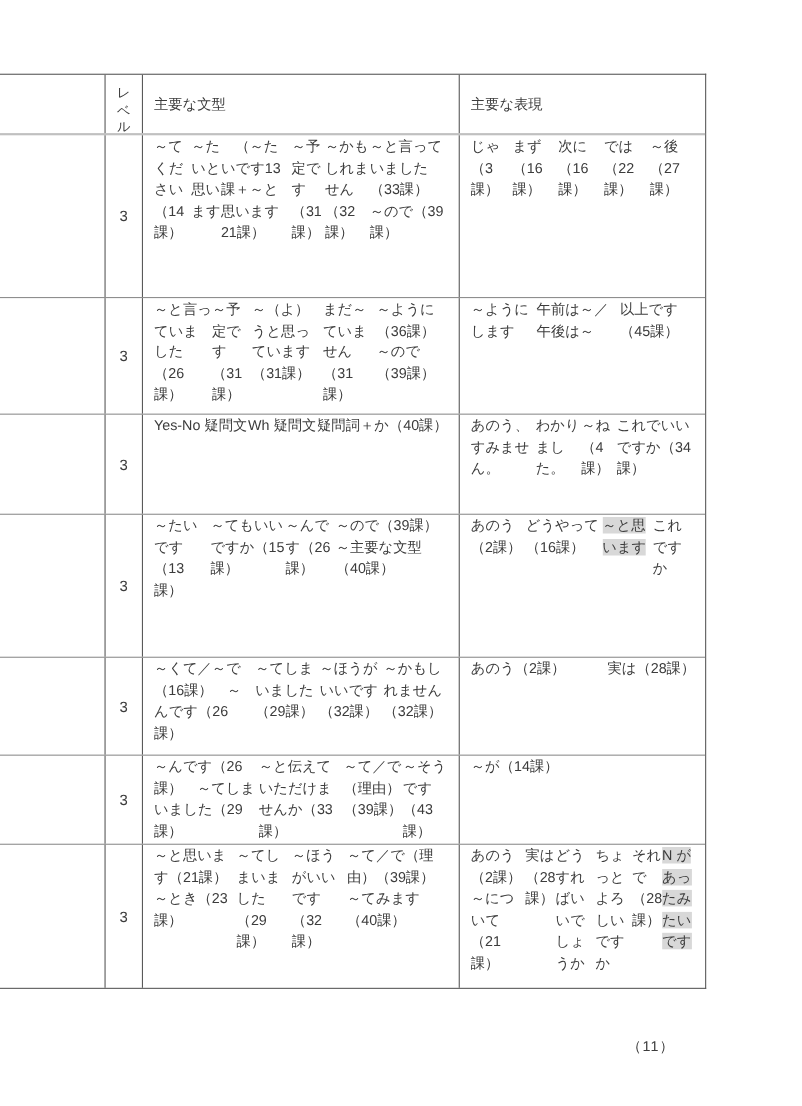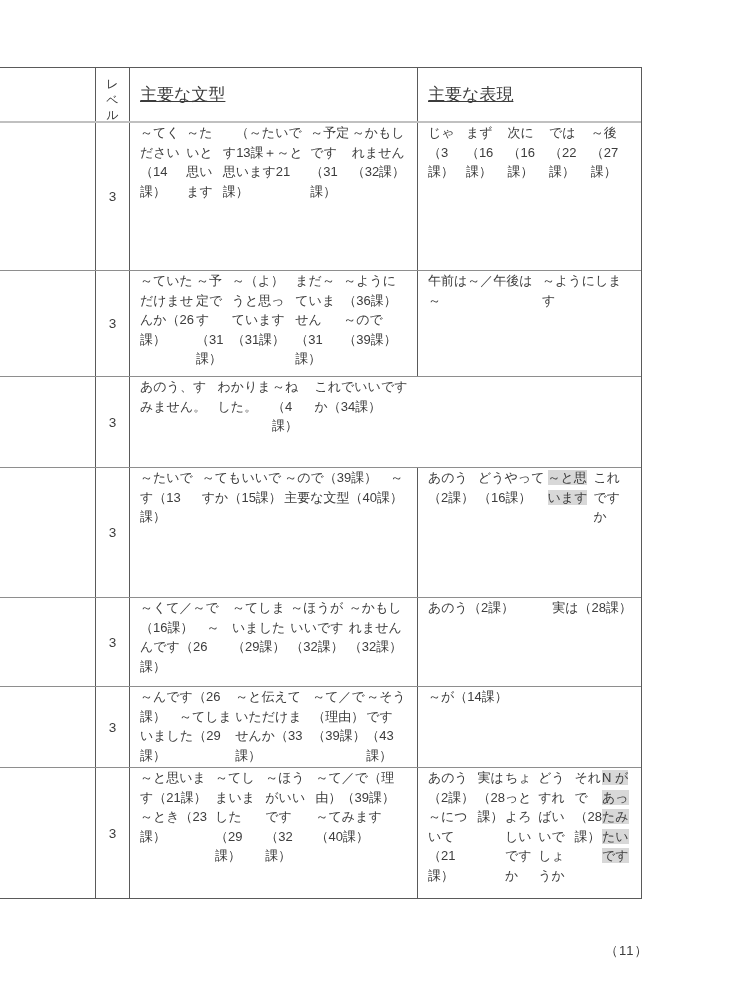--- a/index.html
+++ b/index.html
@@ -54,31 +54,31 @@
   }
   .level-header{
     writing-mode:vertical-rl;
     text-orientation:upright;
     font-size:12px;
     line-height:34px;
     letter-spacing:2px;
     padding:0;
     text-align:center;
   }
-  .header-label{font-size:17px;text-decoration:underline;}
+  .header-label{font-size:13px;}
   .level-value{font-size:13.5px;}
   .line{
     font-size:13px;
     line-height:19.5px;
     white-space:pre-wrap;
   }
   .hl{background:var(--highlight-bg);}
   .pageno{
     position:absolute;
-    left:605px;
+    left:570px;
     top:942px;
     font-size:13px;
     letter-spacing:1px;
   }
 </style>
 </head>
 <body>
 
 <div class="page">
   <div class="table">
@@ -97,66 +97,74 @@
           <div class="cell c0"></div>
           <div class="cell c1">
             <span class="level-value">3</span>
           </div>
           <div class="cell c2 text-cell">
             <div class="line"><span>～てください（14課）</span></div>
             <div class="line"><span>～たいと思います</span></div>
             <div class="line"><span>　（～たいです13課＋～と思います21課）</span></div>
             <div class="line"><span>～予定です（31課）</span></div>
             <div class="line"><span>～かもしれません（32課）</span></div>
+            <div class="line"><span>～と言っていました（33課）　～ので（39課）</span></div>
           </div>
           <div class="cell c3 text-cell">
             <div class="line"><span>じゃ（3課）</span></div>
             <div class="line"><span>まず（16課）</span></div>
             <div class="line"><span>次に（16課）</span></div>
             <div class="line"><span>では（22課）</span></div>
             <div class="line"><span>～後（27課）</span></div>
           </div>
         </div>
         <div class="t-row body-row" style="height: 106px;">
           <div class="cell c0"></div>
           <div class="cell c1">
             <span class="level-value">3</span>
           </div>
           <div class="cell c2 text-cell">
-            <div class="line"><span>～ていただけませんか（26課）</span></div>
+            <div class="line"><span>～と言っていました（26課）</span></div>
             <div class="line"><span>～予定です（31課）</span></div>
             <div class="line"><span>～（よ）うと思っています（31課）</span></div>
             <div class="line"><span>まだ～ていません（31課）</span></div>
             <div class="line"><span>～ように（36課）　～ので（39課）</span></div>
           </div>
           <div class="cell c3 text-cell">
+            <div class="line"><span>～ようにします</span></div>
             <div class="line"><span>午前は～／午後は～</span></div>
-            <div class="line"><span>～ようにします</span></div>
+            <div class="line"><span>以上です（45課）</span></div>
           </div>
         </div>
         <div class="t-row body-row" style="height: 91px;">
           <div class="cell c0"></div>
           <div class="cell c1">
             <span class="level-value">3</span>
+          </div>
+          <div class="cell c2 text-cell">
+            <div class="line"><span>Yes-No 疑問文</span></div>
+            <div class="line"><span>Wh 疑問文</span></div>
+            <div class="line"><span>疑問詞＋か（40課）</span></div>
           </div>
           <div class="cell c3 text-cell">
             <div class="line"><span>あのう、すみません。</span></div>
             <div class="line"><span>わかりました。</span></div>
             <div class="line"><span>～ね（4課）</span></div>
             <div class="line"><span>これでいいですか（34課）</span></div>
           </div>
         </div>
         <div class="t-row body-row" style="height: 130px;">
           <div class="cell c0"></div>
           <div class="cell c1">
             <span class="level-value">3</span>
           </div>
           <div class="cell c2 text-cell">
             <div class="line"><span>～たいです（13課）</span></div>
             <div class="line"><span>～てもいいですか（15課）</span></div>
+            <div class="line"><span>～んです（26課）</span></div>
             <div class="line"><span>～ので（39課）　～主要な文型（40課）</span></div>
           </div>
           <div class="cell c3 text-cell">
             <div class="line"><span>あのう（2課）</span></div>
             <div class="line"><span>どうやって（16課）</span></div>
             <div class="line"><span class="hl">～と思います</span></div>
             <div class="line"><span>これですか</span></div>
           </div>
         </div>
         <div class="t-row body-row" style="height: 89px;">
@@ -197,22 +205,22 @@
           </div>
           <div class="cell c2 text-cell">
             <div class="line"><span>～と思います（21課）　～とき（23課）</span></div>
             <div class="line"><span>～てしまいました（29課）</span></div>
             <div class="line"><span>～ほうがいいです（32課）</span></div>
             <div class="line"><span>～て／で（理由）（39課）　～てみます（40課）</span></div>
           </div>
           <div class="cell c3 text-cell">
             <div class="line"><span>あのう（2課）　～について（21課）</span></div>
             <div class="line"><span>実は（28課）</span></div>
+            <div class="line"><span>どうすればいいでしょうか</span></div>
             <div class="line"><span>ちょっとよろしいですか</span></div>
-            <div class="line"><span>どうすればいいでしょうか</span></div>
             <div class="line"><span>それで（28課）</span></div>
             <div class="line"><span class="hl">N があったみたいです</span></div>
           </div>
         </div>
       </div>
   </div>
   <div class="pageno">（11）</div>
 </div>
 
 </body></html>

